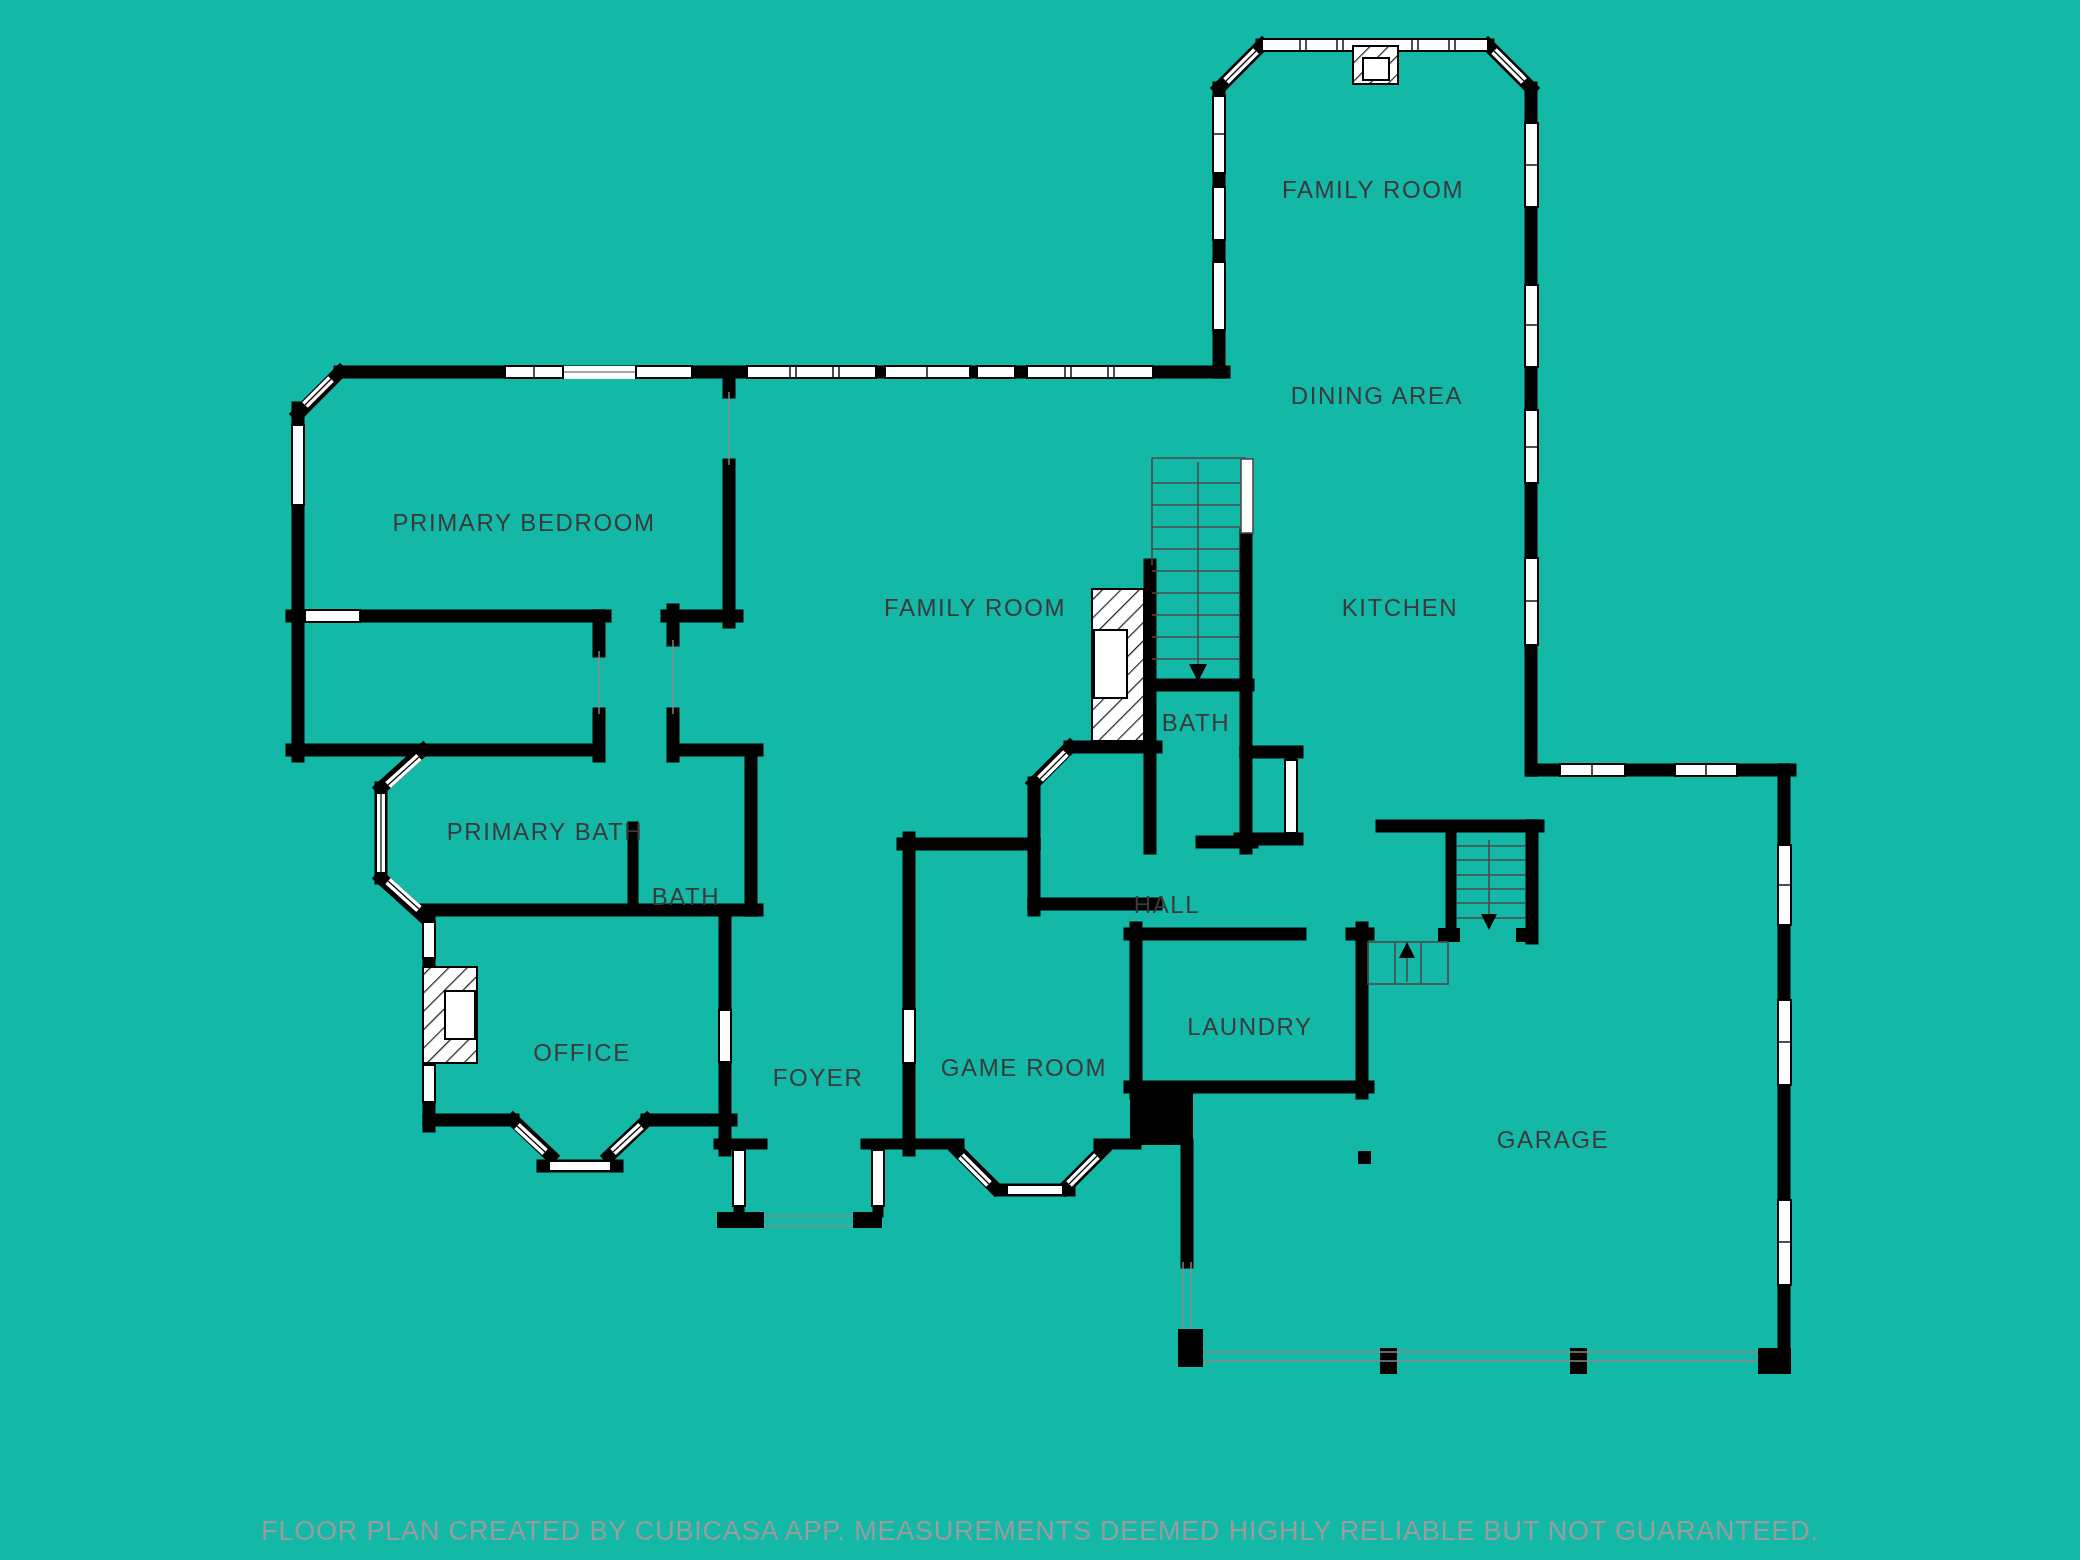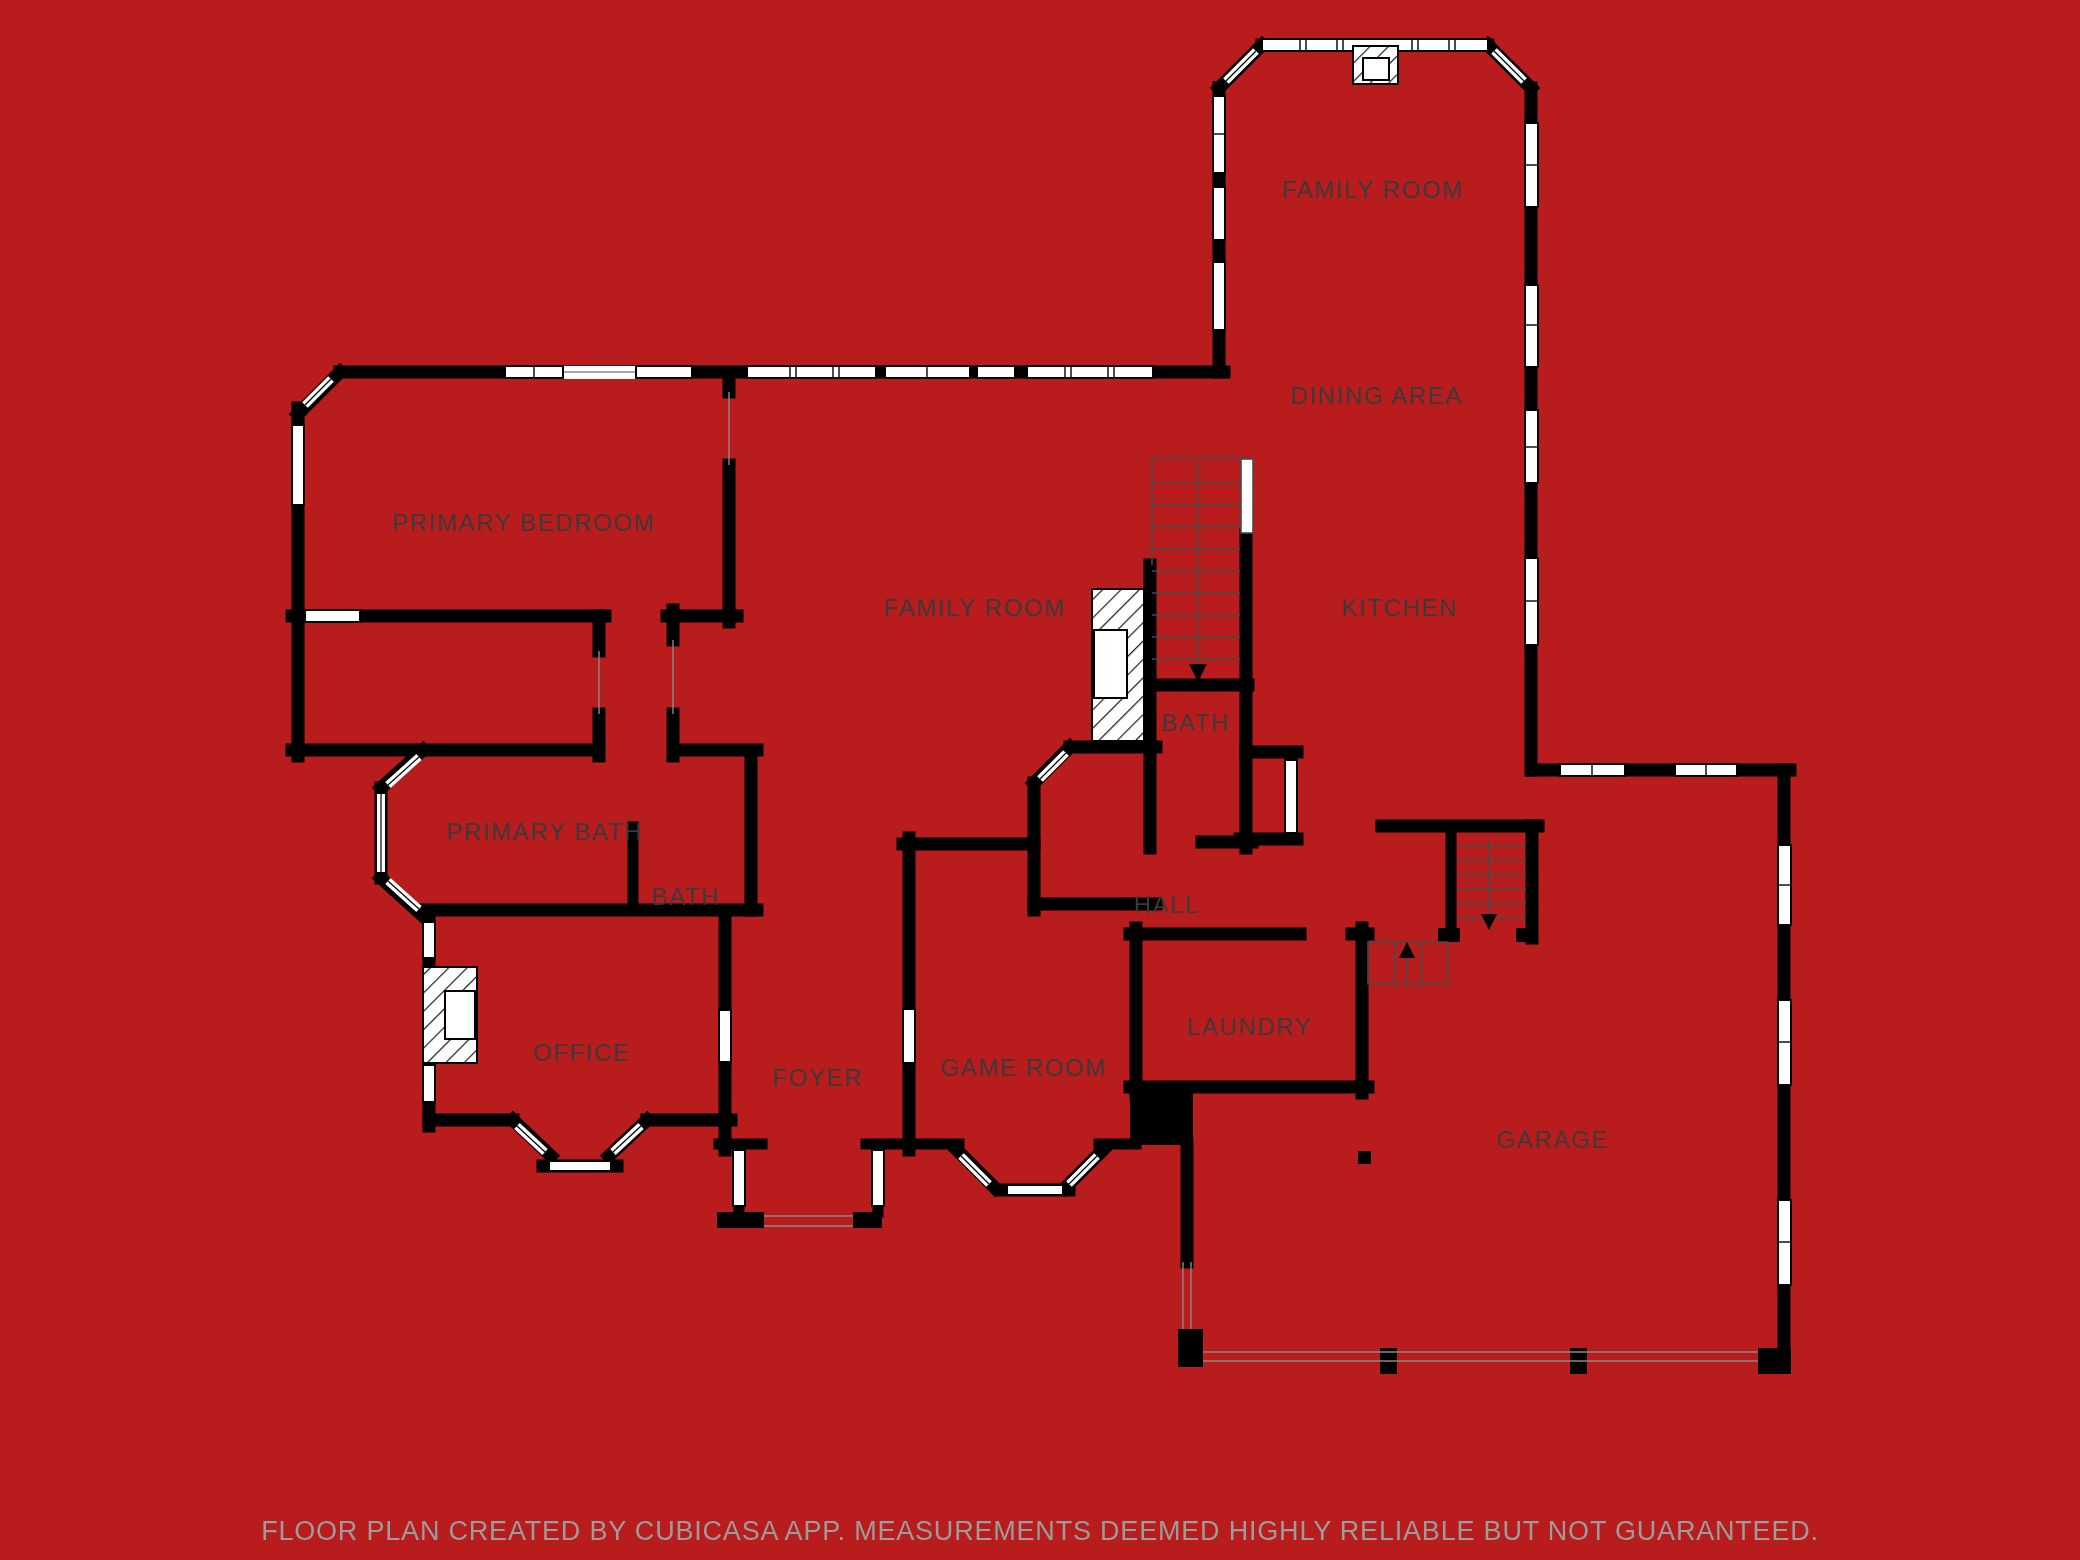--- a/index.html
+++ b/index.html
@@ -1,17 +1,17 @@
 <!DOCTYPE html>
 <html><head>
 <meta charset="utf-8">
 <style>
   html,body{margin:0;padding:0;background:#ffffff;}
   .stage{
-    position:relative;width:2080px;height:1560px;background:#b91c1c;
+    position:relative;width:2080px;height:1560px;background:#14b8a6;
     font-family:"Liberation Sans", sans-serif;overflow:hidden;
   }
   svg{display:block;}
   .room-label{
     font-size:24px;letter-spacing:1.6px;fill:#3a3a3a;
     font-family:"Liberation Sans", sans-serif;
   }
   .footer-label{
     font-size:27px;letter-spacing:0.8px;fill:#9c9c9c;
     font-family:"Liberation Sans", sans-serif;

